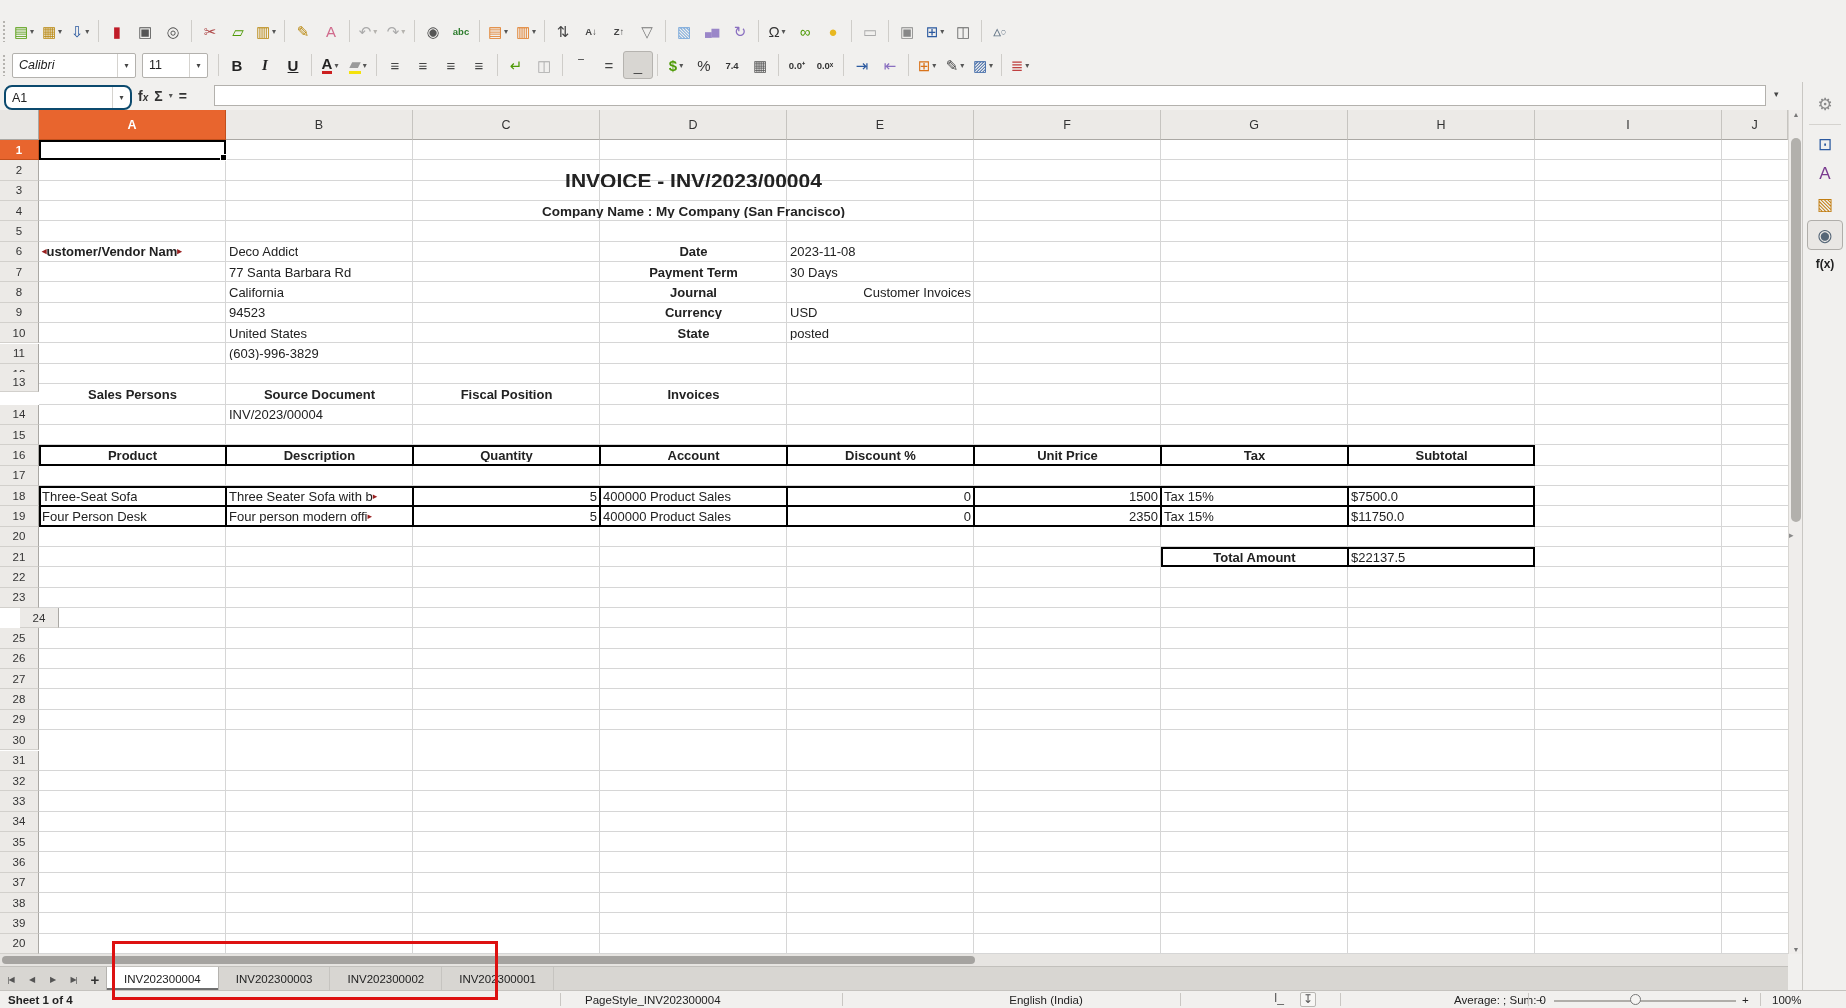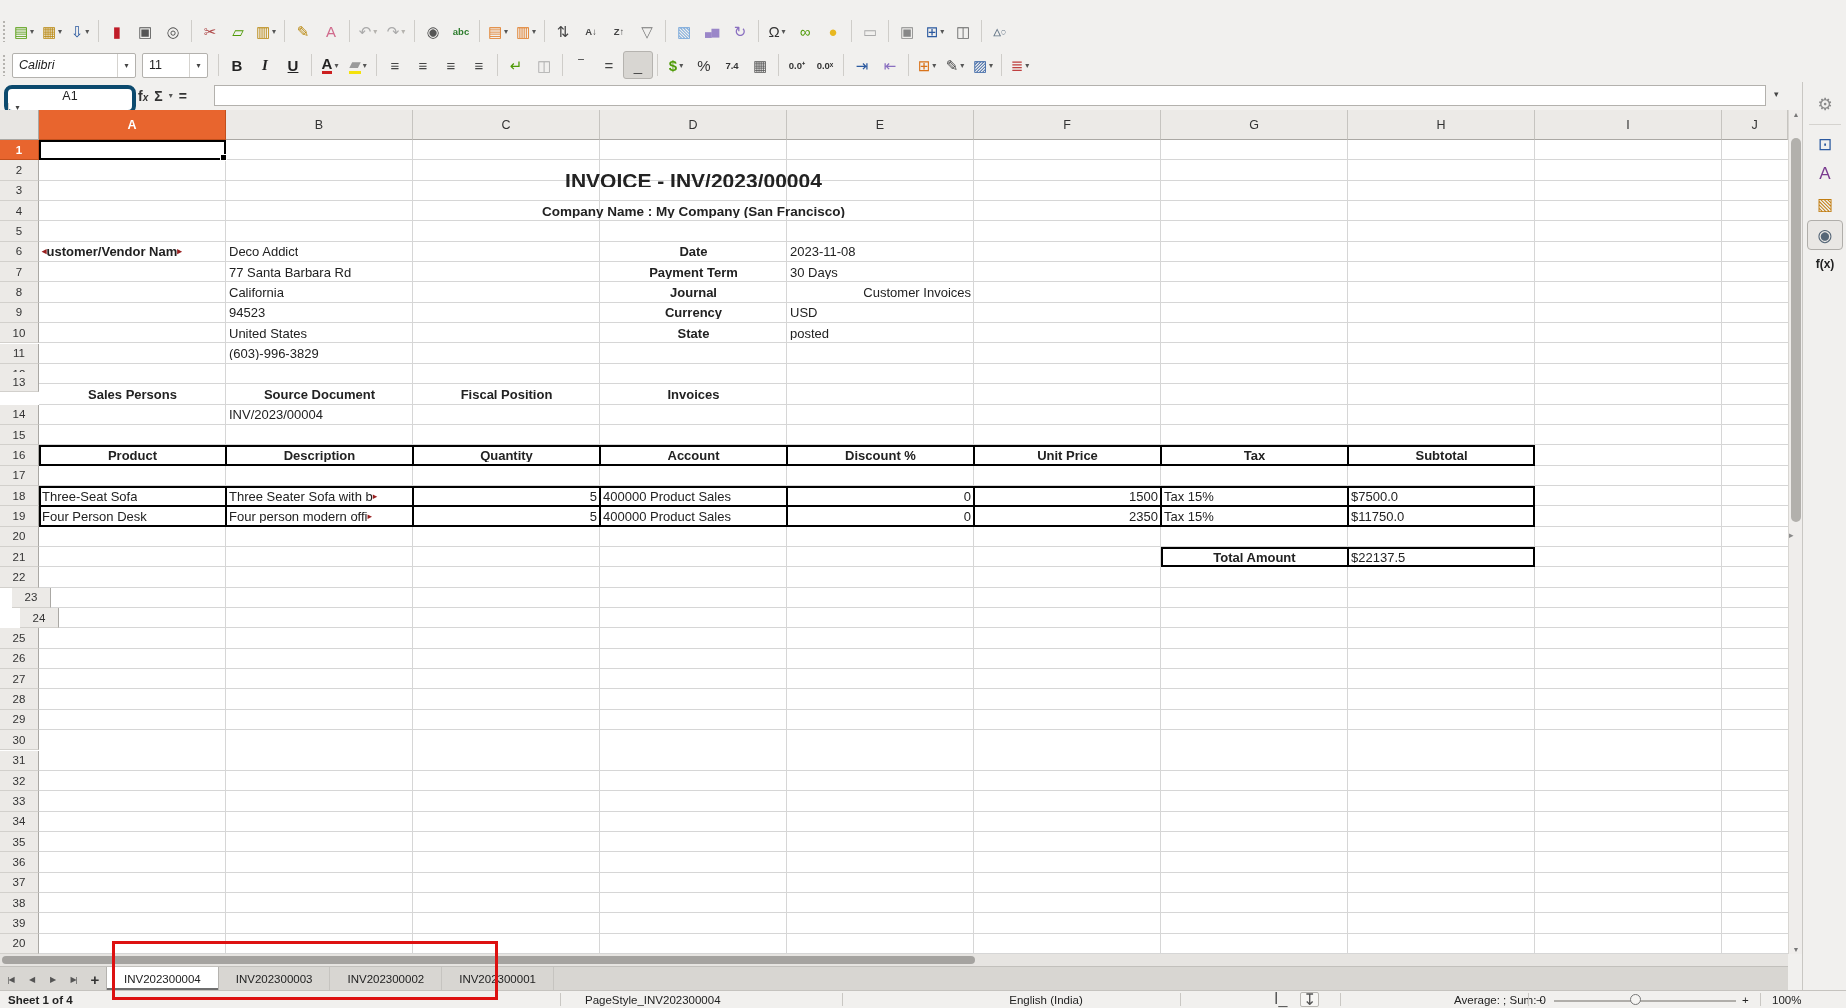--- a/index.html
+++ b/index.html
@@ -33,21 +33,21 @@
   .combo-text{font-size:12.5px;padding:0 6px;flex:1;}
   .combo-text.fname{font-style:italic;}
   .combo-dd{width:17px;text-align:center;font-size:8px;color:#444;border-left:1px solid #d5d3cf;
             align-self:stretch;display:flex;align-items:center;justify-content:center;}
   #fontNameCombo{width:122px;margin-left:2px;}
   #fontSizeCombo{width:64px;}
   
   #formulabar{position:absolute;left:0;top:82px;width:100%;height:28px;background:#f1f0ee;
               border-bottom:1px solid #b5b3af;display:flex;align-items:center;}
   .namebox{position:absolute;left:4px;top:3px;width:124px;height:21px;background:#fff;
-           border:4px solid #0c4a6e;border-radius:8px;display:flex;align-items:center;flex-direction:column;}
+           border:2px solid #0c4a6e;border-radius:8px;display:flex;align-items:center;}
   .namebox .combo-text{font-size:12.5px;}
   .fb-icons{position:absolute;left:138px;top:3px;height:21px;display:flex;align-items:center;gap:6px;}
   .fb-ic{font-size:14px;font-weight:bold;color:#333;}
   .fb-ic.fx i{font-style:italic;font-size:10px;}
   .fb-dd{font-size:8px;color:#555;}
   .fb-input{position:absolute;left:214px;top:3px;width:1552px;height:21px;background:#fff;
             border:1px solid #b3b1ad;font-size:12.5px;padding:0 4px;box-sizing:border-box;
             font-family:"Liberation Sans",sans-serif;}
   .fb-expand{position:absolute;left:1774px;top:7px;font-size:9px;color:#444;}
   
@@ -96,21 +96,21 @@
             font-weight:bold;color:#333;}
   .stab{padding:0 17px;display:flex;align-items:center;font-size:11.5px;color:#222;
         border-right:1px solid #c6c4c0;position:relative;cursor:default;}
   .stab.active{background:#fff;border-right:1px solid #b5b3af;border-left:1px solid #b5b3af;}
   .stab.active::after{content:"";position:absolute;left:0;right:0;bottom:0;height:3px;background:#6e6e6e;}
   
   #statusbar{position:absolute;left:0;top:990px;width:100%;height:18px;background:#f1f0ee;
              border-top:1px solid #c5c3bf;font-size:11.5px;color:#222;}
   .st{position:absolute;top:2px;line-height:14px;}
   .st-div{position:absolute;top:2px;width:1px;height:13px;background:#c9c7c3;}
-  .st-ic{position:absolute;top:1px;font-size:16px;color:#555;border:1px solid #b9b7b3;
+  .st-ic{position:absolute;top:1px;font-size:12px;color:#555;border:1px solid #b9b7b3;
          border-radius:2px;padding:0 2px;line-height:13px;background:#f7f6f4;}
   #zoomtrack{position:absolute;left:1554px;top:9px;width:182px;height:2px;background:#b0aeaa;}
   #zoomthumb{position:absolute;left:1630px;top:3px;width:11px;height:11px;border:1px solid #777;
              border-radius:50%;background:#f5f4f2;box-sizing:border-box;}
   
   #sidebar{position:absolute;left:1802px;top:82px;width:44px;height:908px;background:#f1f0ee;
            border-left:1px solid #c9c7c3;box-sizing:border-box;}
   .sb-ic{position:absolute;left:0;width:44px;height:28px;display:flex;align-items:center;
          justify-content:center;font-size:17px;}
   .sb-ic.small{font-size:12px;font-weight:bold;}
@@ -403,21 +403,21 @@
         <div class="rowh" style="top: 262px; height: 20.35px;">13</div>
         <div class="rowh" style="top: 294.55px; height: 20.35px;">14</div>
         <div class="rowh" style="top: 314.9px; height: 20.35px;">15</div>
         <div class="rowh" style="top: 335.25px; height: 20.35px;">16</div>
         <div class="rowh" style="top: 355.6px; height: 20.35px;">17</div>
         <div class="rowh" style="top: 375.95px; height: 20.35px;">18</div>
         <div class="rowh" style="top: 396.3px; height: 20.35px;">19</div>
         <div class="rowh" style="top: 416.65px; height: 20.35px;">20</div>
         <div class="rowh" style="top: 437px; height: 20.35px;">21</div>
         <div class="rowh" style="top: 457.35px; height: 20.35px;">22</div>
-        <div class="rowh" style="top: 477.7px; height: 20.35px; margin-left: 12px;">23</div>
+        <div class="rowh" style="top: 477.7px; height: 20.35px;">23</div>
         <div class="rowh" style="top: 498.05px; height: 20.35px; margin-left: 20px;">24</div>
         <div class="rowh" style="top: 518.4px; height: 20.35px;">25</div>
         <div class="rowh" style="top: 538.75px; height: 20.35px;">26</div>
         <div class="rowh" style="top: 559.1px; height: 20.35px;">27</div>
         <div class="rowh" style="top: 579.45px; height: 20.35px;">28</div>
         <div class="rowh" style="top: 599.8px; height: 20.35px;">29</div>
         <div class="rowh" style="top: 620.15px; height: 20.35px;">30</div>
         <div class="rowh" style="top: 640.5px; height: 20.35px;">31</div>
         <div class="rowh" style="top: 660.85px; height: 20.35px;">32</div>
         <div class="rowh" style="top: 681.2px; height: 20.35px;">33</div>

